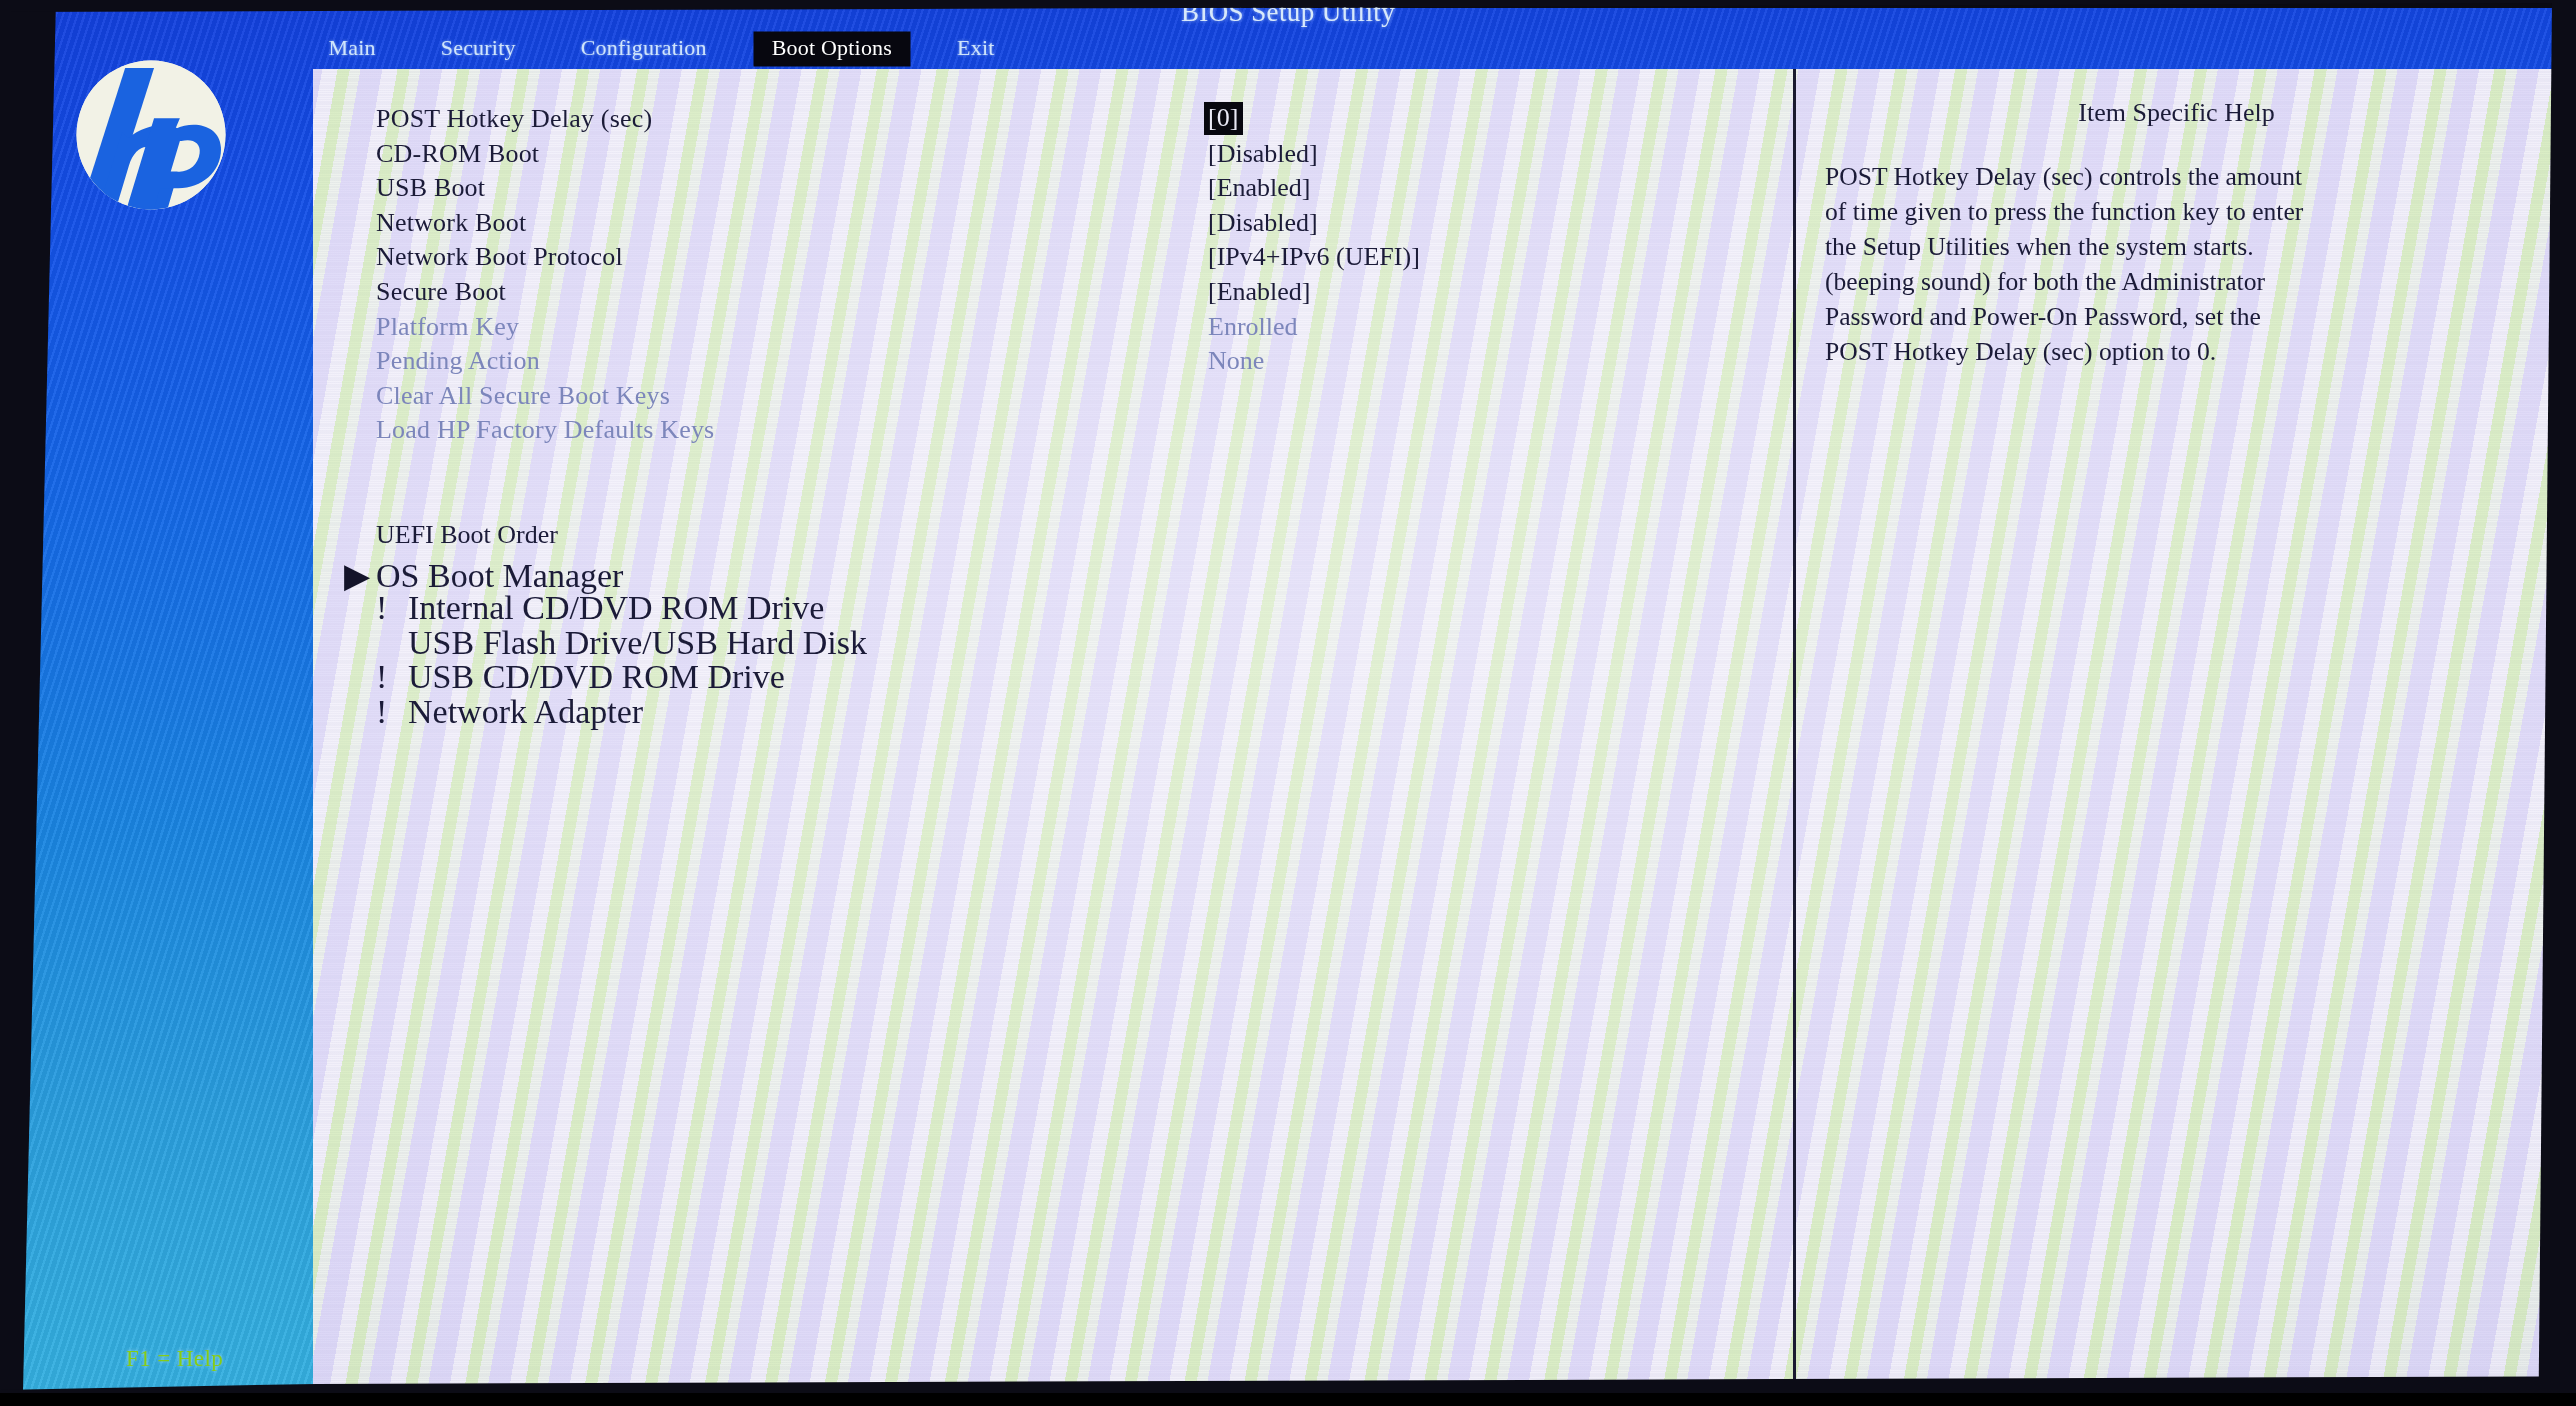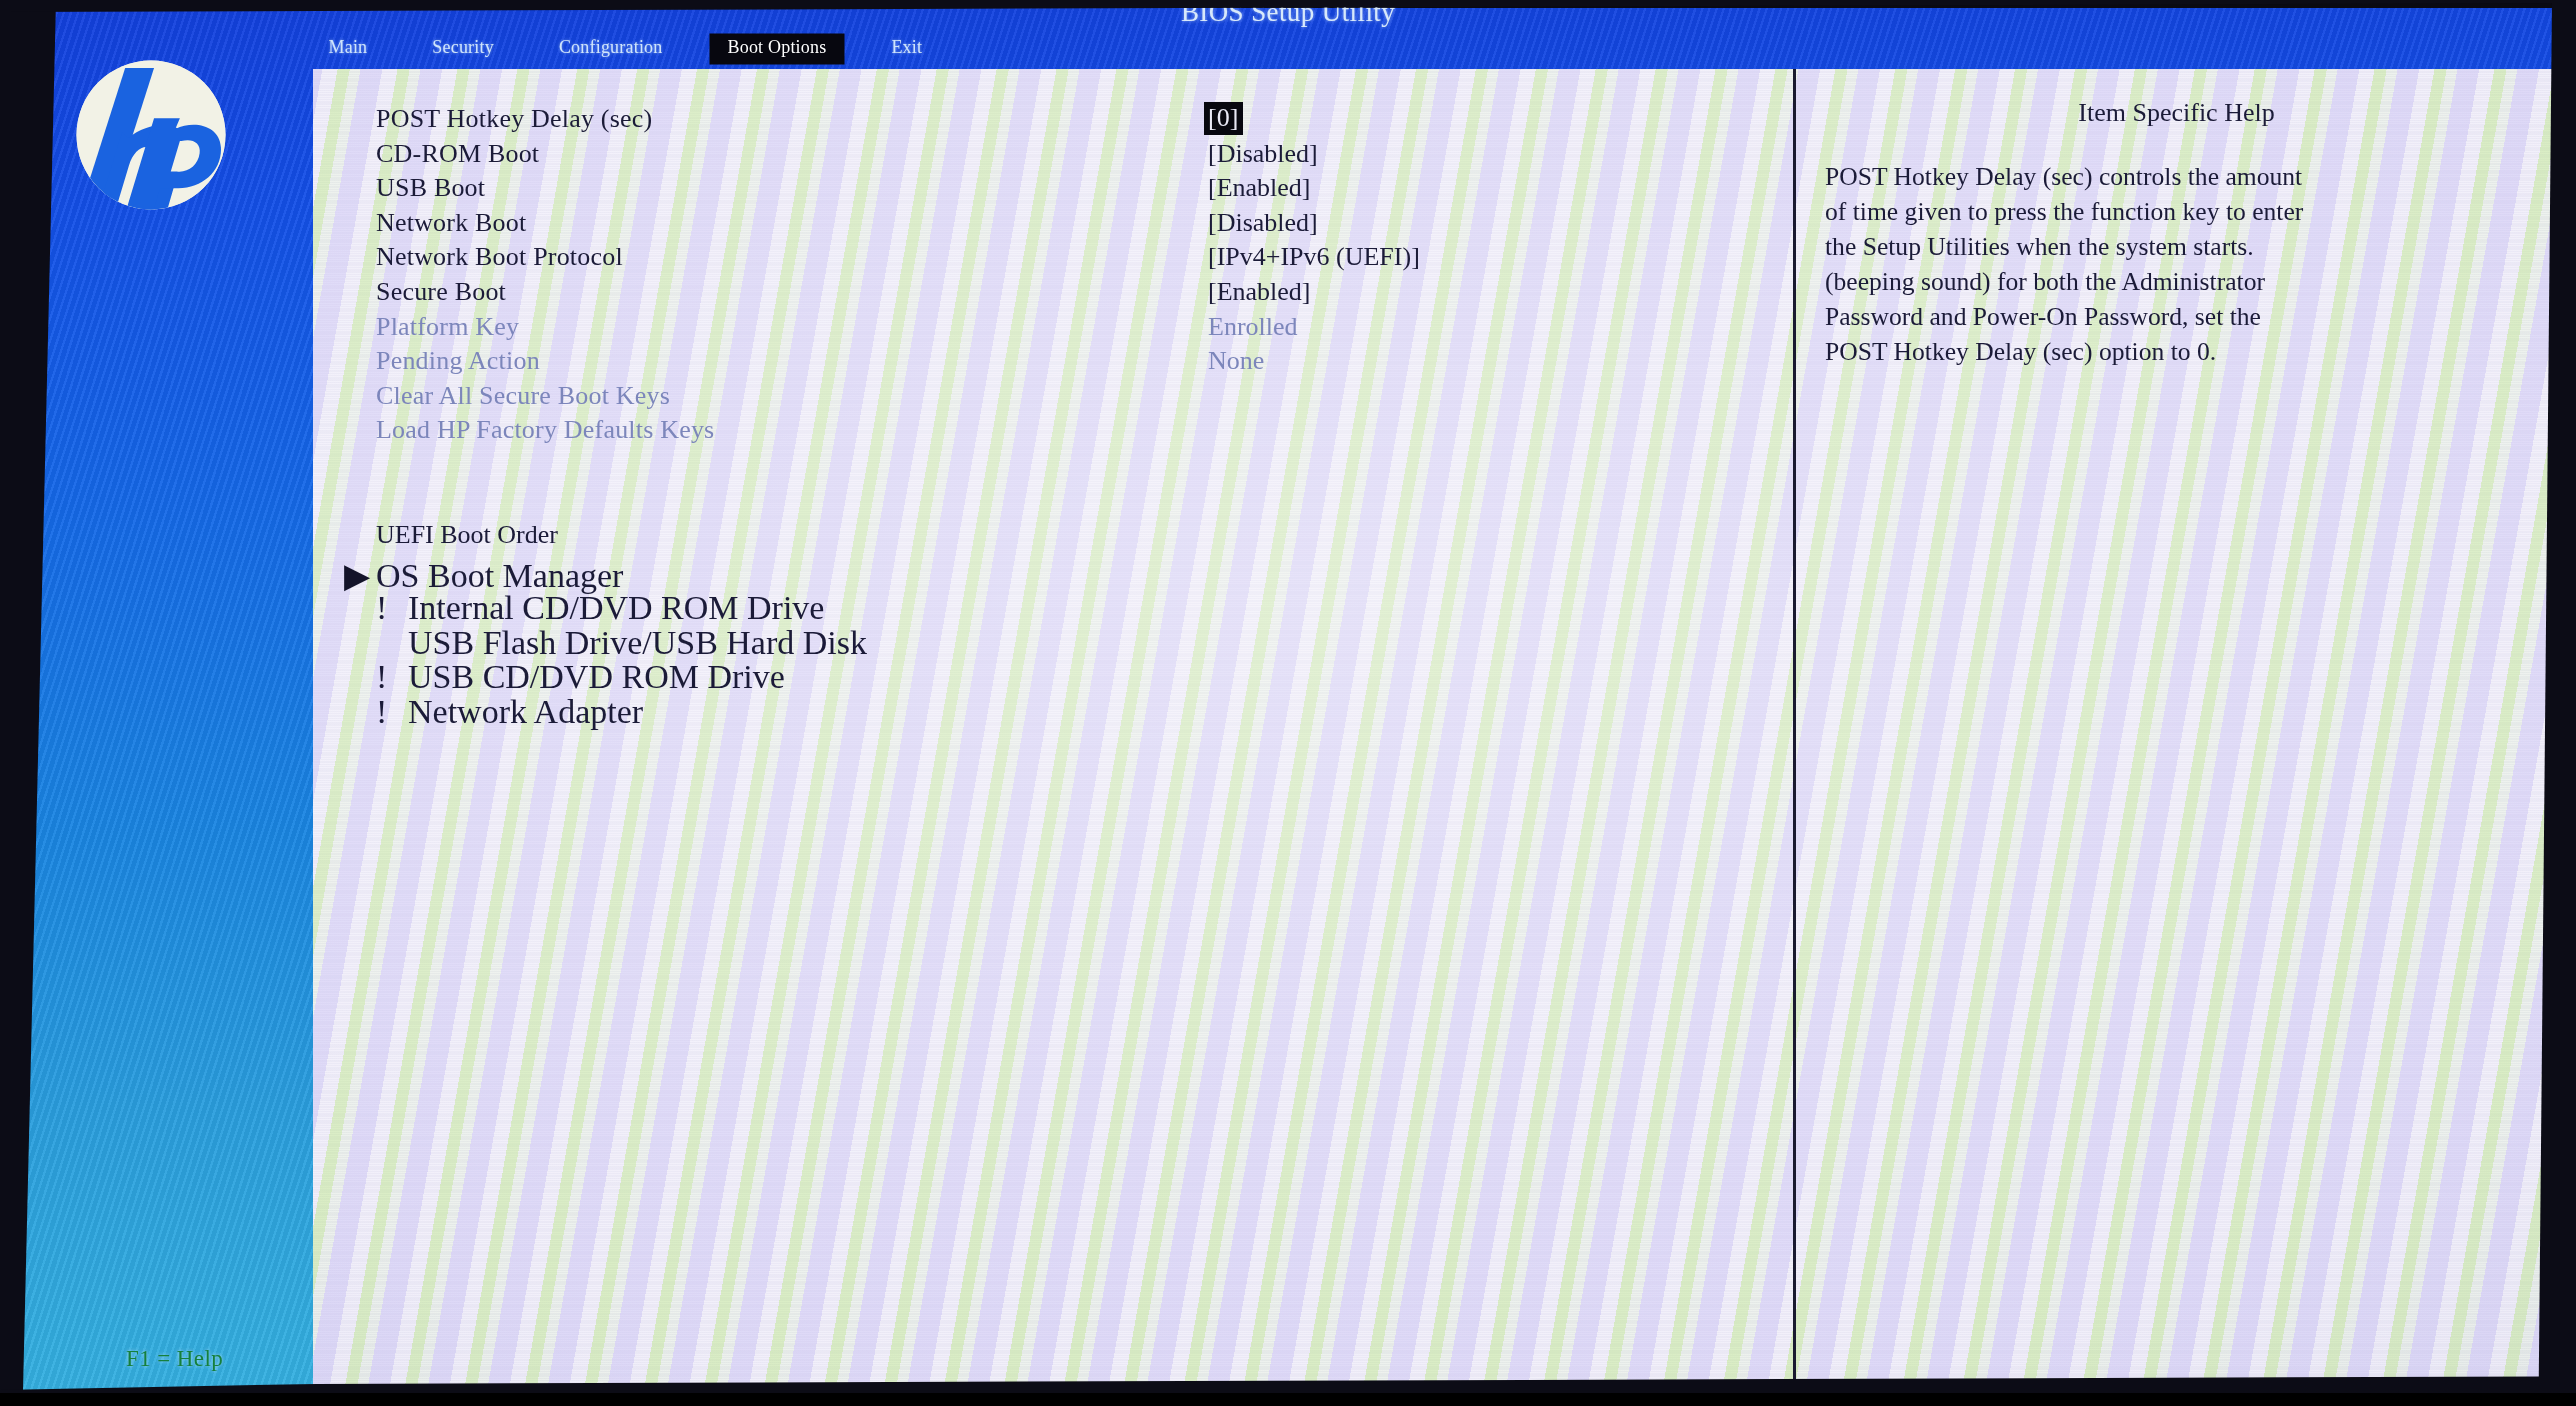--- a/index.html
+++ b/index.html
@@ -89,21 +89,21 @@
   #menubar {
     position: absolute;
     left: 312px; top: 30px;
     height: 38px;
     display: flex;
     align-items: center;
     gap: 0px;
   }
   .tab {
     color: #cfe4fb;
-    font-size: 18px;
+    font-size: 22px;
     padding: 2.3px 16.5px 4.5px 16.5px;
     margin-right: 32px;
     white-space: nowrap;
     text-shadow: 0 0 3px rgba(190,220,255,0.7);
     letter-spacing: 0.2px;
   }
   .tab.active {
     background: #07070f;
     color: #ffffff;
     text-shadow: none;
@@ -241,21 +241,21 @@
     line-height: 35px;
     color: #1b1b38;
   }
   #help-body p { margin: 0; white-space: nowrap; }
 
   
   #footer {
     position: absolute;
     left: 126px; top: 1346px;
     font-size: 23px;
-    color: #15803d;
+    color: #84cc16;
     text-shadow: 0 0 3.8px rgba(210,235,255,0.8);
     letter-spacing: 0.4px;
   }
 </style>
 </head>
 <body>
 
 <div id="screen">
 
   <div id="blue-bg">

